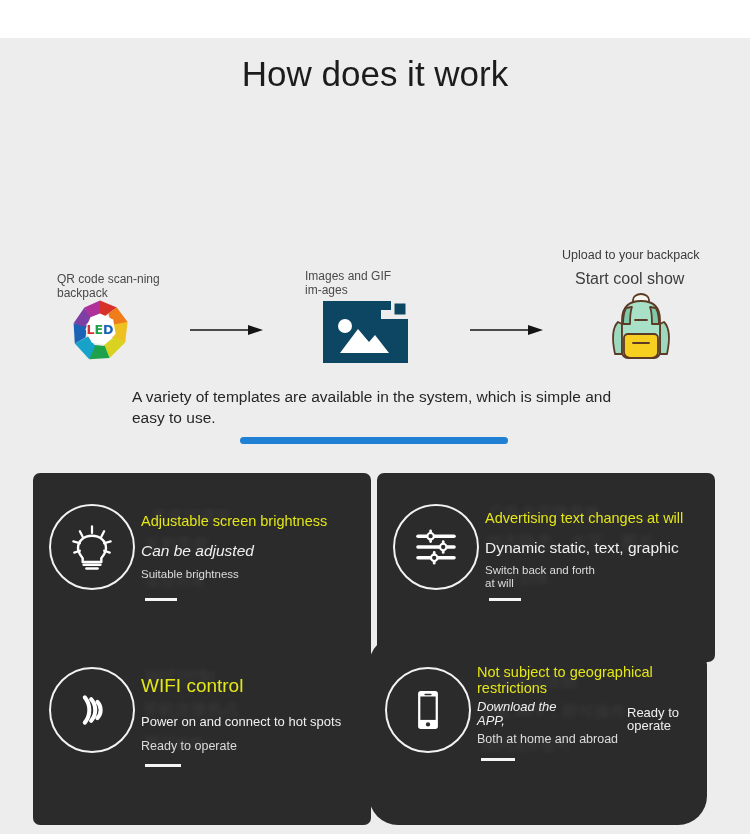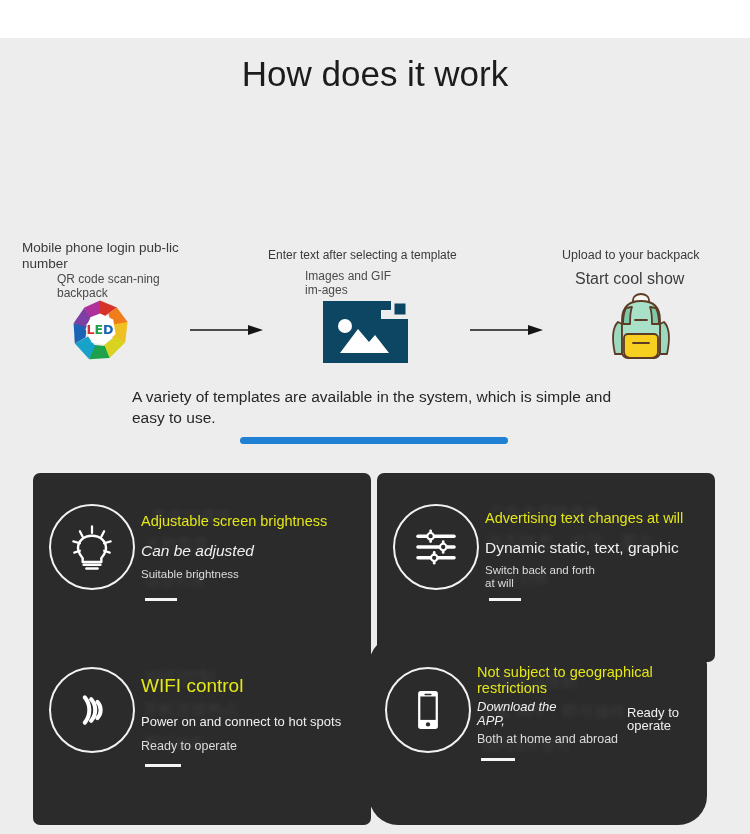--- a/index.html
+++ b/index.html
@@ -172,21 +172,20 @@
           <polygon points="6,40 24,14 36,32 24,46" fill="#7e3fa4"></polygon>
           <polygon points="24,14 50,2 50,28 34,32" fill="#b0309b"></polygon>
           <polygon points="50,24 72,34 76,58 58,76 36,72 26,50 34,30" fill="#ffffff"></polygon>
         </g>
         <text x="50" y="58" font-family="DejaVu Sans, sans-serif" font-size="21" font-weight="bold" text-anchor="middle">
           <tspan fill="#d6322a">L</tspan><tspan fill="#1ea14b">E</tspan><tspan fill="#1b63b5">D</tspan>
         </text>
       </svg>
     </div>
 
-    <div class="step-label-main s1-main">Mobile phone login pub-lic number</div>
     <div class="step-label-sub s1-sub">QR code scan-ning backpack</div>
 
     <div class="arrow arrow-1">
       <svg viewBox="0 0 75 12" width="75" height="12">
         <line x1="0" y1="6" x2="62" y2="6" stroke="#141414" stroke-width="1.4"></line>
         <polygon points="58,1 73,6 58,11" fill="#141414"></polygon>
       </svg>
     </div>
 
     <div class="img-icon">
@@ -194,21 +193,20 @@
         <path d="M0,0 H68 V9 H58 V18 H85 V62 H0 Z" fill="#0d4663"></path>
         <rect x="69" y="0" width="16" height="16" fill="#0d4663"></rect>
         <rect x="72" y="3" width="11" height="11" fill="#0d4663"></rect>
         <rect x="68" y="0" width="17" height="17" fill="#ededed"></rect>
         <rect x="71.5" y="2.5" width="11" height="11" fill="#0d4663"></rect>
         <circle cx="22" cy="25" r="7" fill="#ffffff"></circle>
         <polygon points="17,52 35,28 46,41 52,34 66,52" fill="#ffffff"></polygon>
       </svg>
     </div>
 
-    <div class="step-label-main s2-main">Enter text after selecting a template</div>
     <div class="step-label-sub s2-sub">Images and GIF im-ages</div>
 
     <div class="arrow arrow-2">
       <svg viewBox="0 0 75 12" width="75" height="12">
         <line x1="0" y1="6" x2="62" y2="6" stroke="#141414" stroke-width="1.4"></line>
         <polygon points="58,1 73,6 58,11" fill="#141414"></polygon>
       </svg>
     </div>
 
     <div class="bp-icon">

